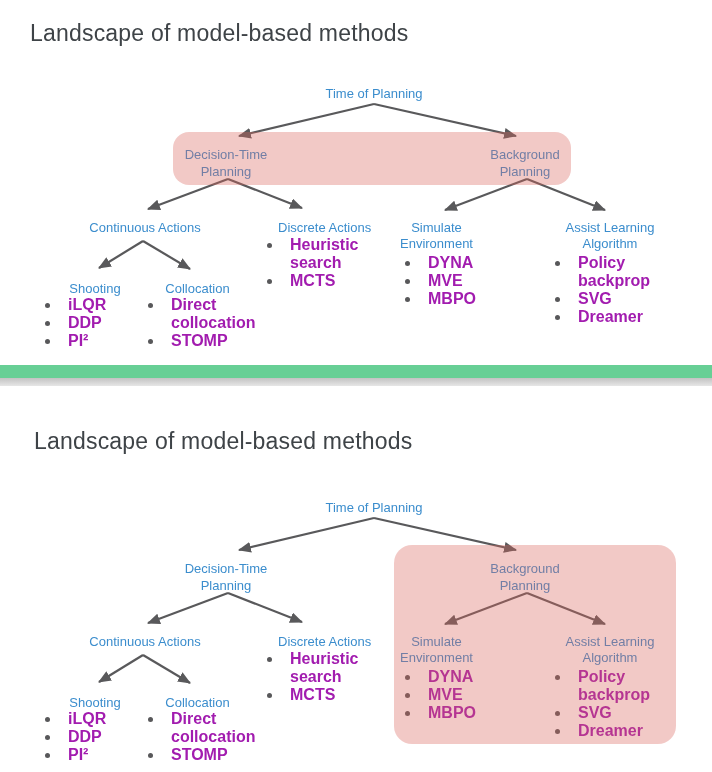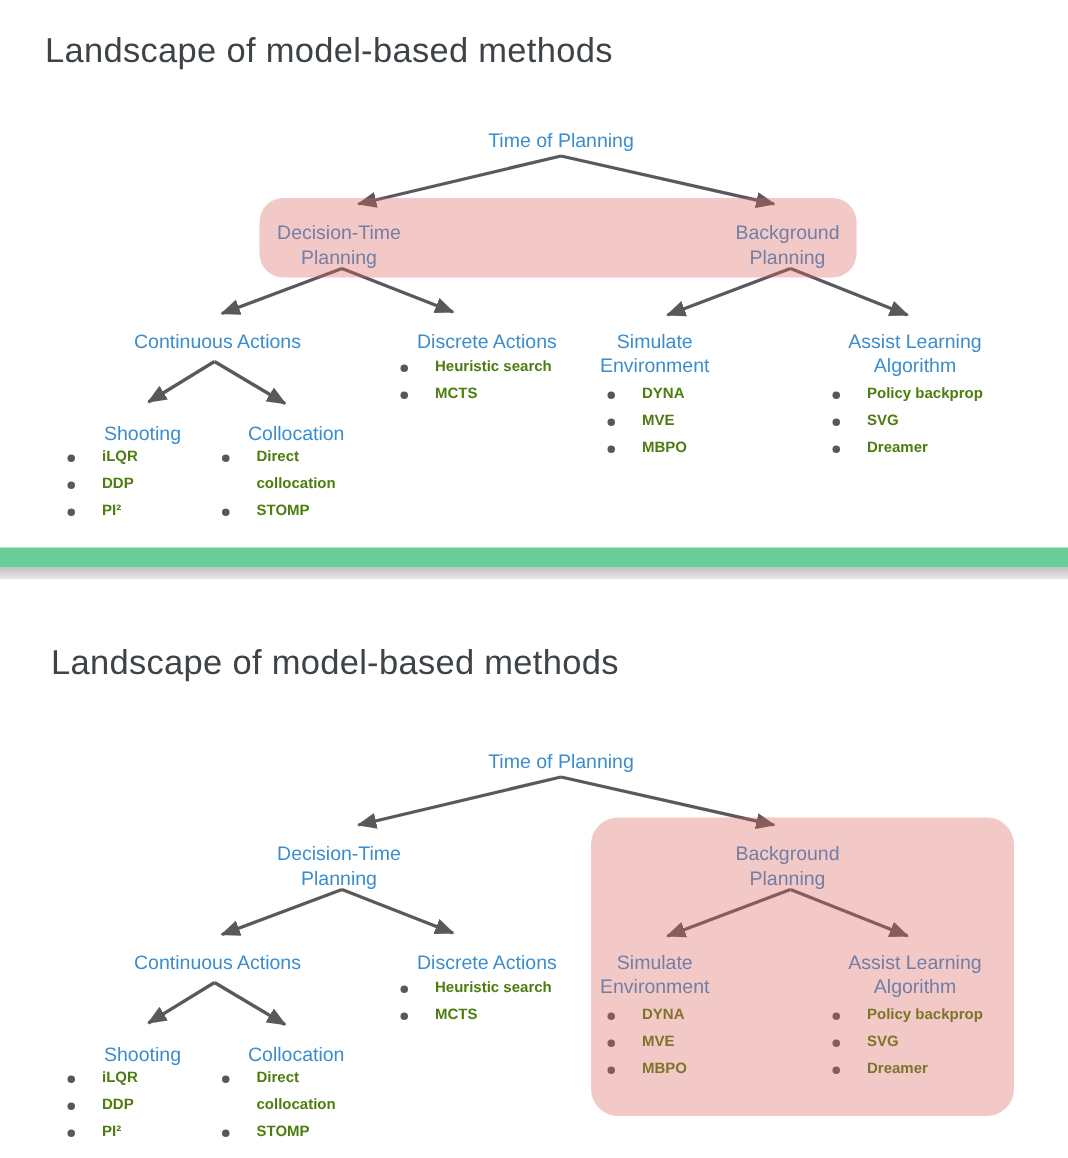--- a/index.html
+++ b/index.html
@@ -10,21 +10,21 @@
   .slide-title{
     position:absolute;margin:0;font-size:23px;font-weight:400;color:#3e4347;
     letter-spacing:0.2px;white-space:nowrap;
   }
   .node{
     position:absolute;font-size:13px;font-weight:400;color:#3b8dcd;
     text-align:center;line-height:16px;white-space:pre-line;z-index:2;
   }
   .node.lv2{line-height:17px;}
   .node.left{text-align:left;padding-left:16px;}
-  .bullets{position:absolute;z-index:2;font-size:10px;font-weight:700;color:#4d7c0f;}
+  .bullets{position:absolute;z-index:2;font-size:16px;font-weight:700;color:#a21caf;}
   .bullets .li{position:relative;padding-left:25px;line-height:18px;}
   .bullets .li::before{
     content:"";position:absolute;left:2px;top:6.5px;width:5px;height:5px;
     border-radius:50%;background:#58585a;
   }
   .arrows{position:absolute;left:0;top:0;z-index:1;pointer-events:none;}
   .arrows line{stroke:#59595b;stroke-width:2.2;}
   .highlight{
     position:absolute;background:rgba(219,100,92,0.35);z-index:5;pointer-events:none;
   }

